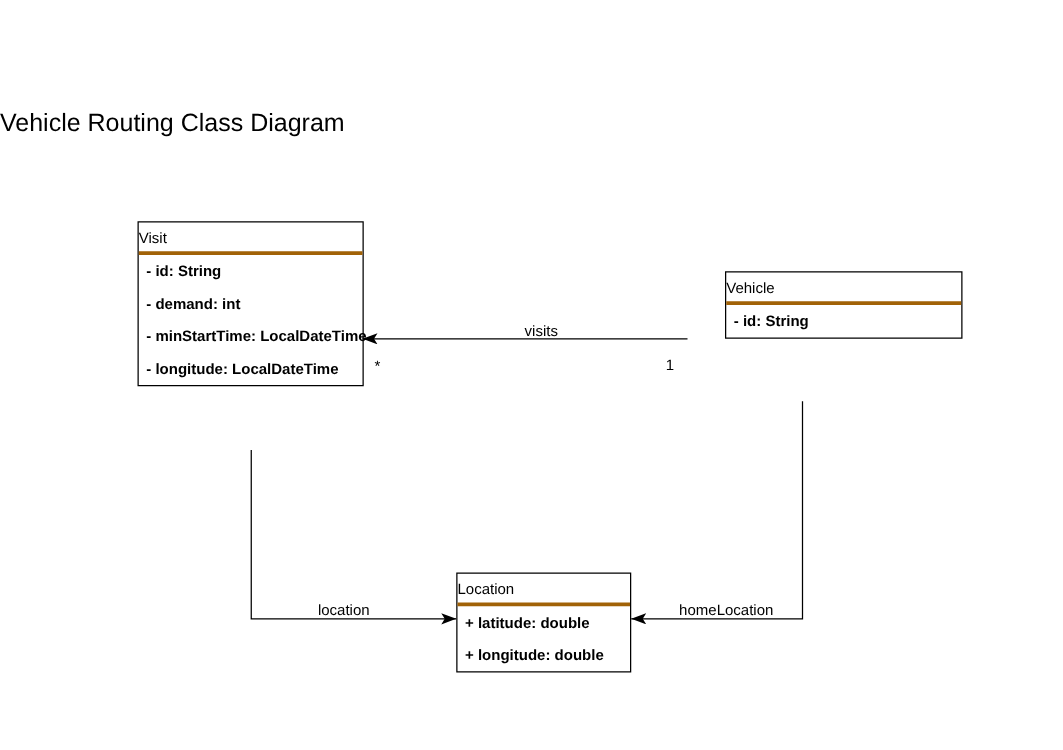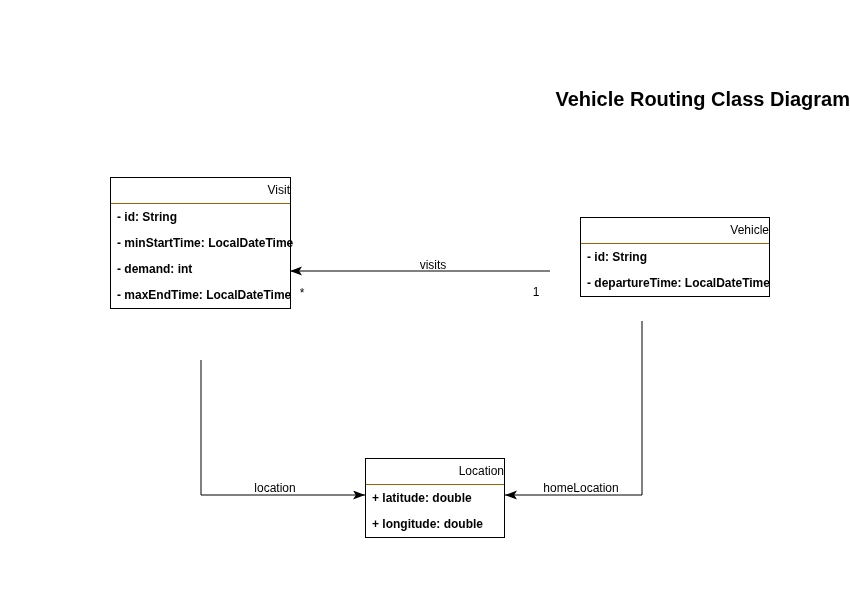--- a/index.html
+++ b/index.html
@@ -15,39 +15,39 @@
     overflow: hidden;
     font-family: "Liberation Sans", sans-serif;
     color: #000000;
   }
   .diagram-title {
     position: absolute;
     left: 0;
     right: 0;
     top: 88px;
     margin: 0;
-    text-align: right;
+    text-align: left;
     font-size: 20px;
-    font-weight: bold;
+    font-weight: normal;
     color: #000000;
   }
   .uml-class {
     position: absolute;
     box-sizing: border-box;
     border: 1px solid #000000;
     background: #ffffff;
     font-size: 12px;
     line-height: 26px;
     white-space: nowrap;
   }
   .uml-class-title {
     height: 26px;
     box-sizing: border-box;
-    border-bottom: 1px solid #a16207;
-    text-align: right;
+    border-bottom: 3px solid #a16207;
+    text-align: left;
     line-height: 25px;
   }
   .uml-attr {
     height: 26px;
     padding-left: 6px;
     line-height: 26px;
     font-weight: bold;
   }
   .edges {
     position: absolute;
@@ -71,31 +71,30 @@
 <body>
 
 <div class="canvas">
 
   <h1 class="diagram-title">Vehicle Routing Class Diagram</h1>
 
   <div class="uml-class" style="left:110px; top:177px; width:181px;">
     <div class="uml-class-title">Visit</div>
     <div>
       <div class="uml-attr">- id: String</div>
+      <div class="uml-attr">- demand: int</div>
       <div class="uml-attr">- minStartTime: LocalDateTime</div>
-      <div class="uml-attr">- demand: int</div>
-      <div class="uml-attr">- maxEndTime: LocalDateTime</div>
+      <div class="uml-attr">- longitude: LocalDateTime</div>
     </div>
   </div>
 
   <div class="uml-class" style="left:556px; top:217px; width:190px;margin-left:24px;">
     <div class="uml-class-title">Vehicle</div>
     <div>
       <div class="uml-attr">- id: String</div>
-      <div class="uml-attr">- departureTime: LocalDateTime</div>
     </div>
   </div>
 
   <div class="uml-class" style="left:365px; top:458px; width:140px;">
     <div class="uml-class-title">Location</div>
     <div>
       <div class="uml-attr">+ latitude: double</div>
       <div class="uml-attr">+ longitude: double</div>
     </div>
   </div>

